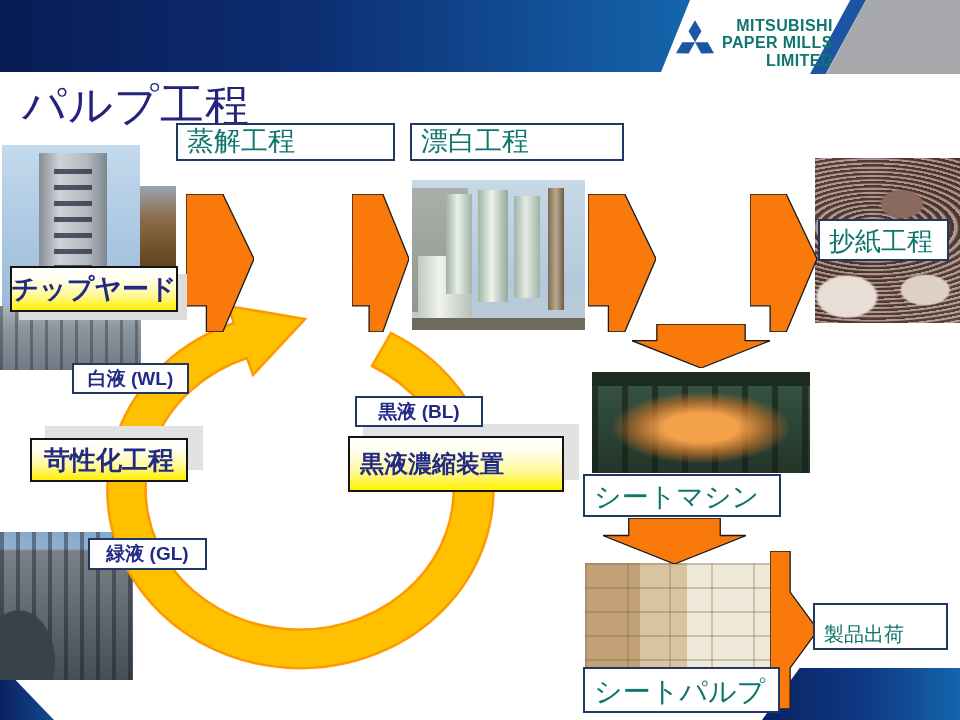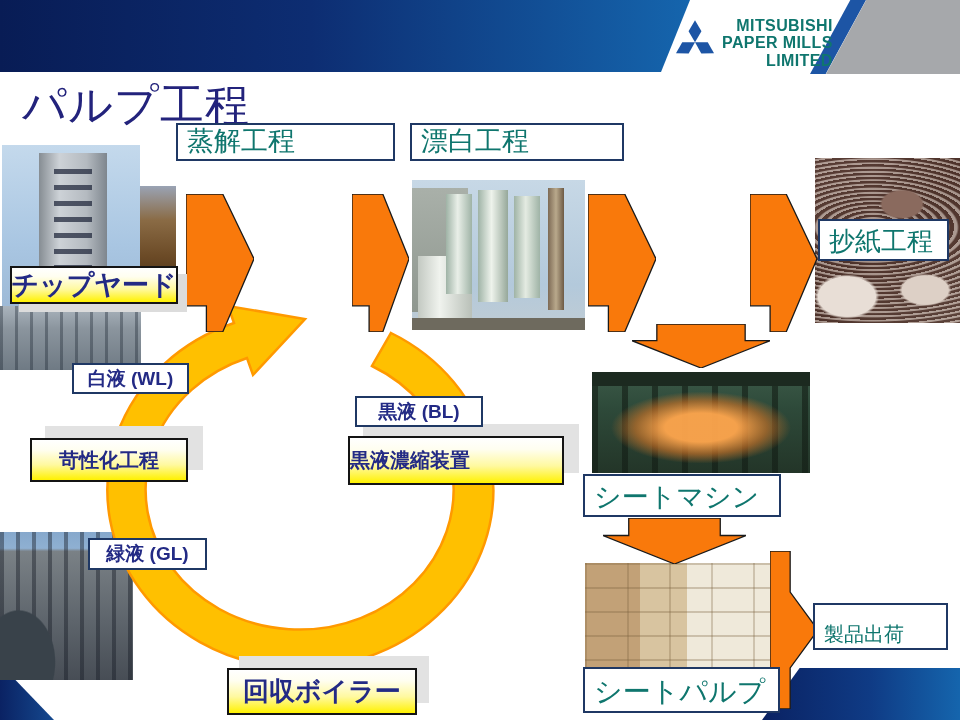--- a/index.html
+++ b/index.html
@@ -161,31 +161,28 @@
   <div class="whitebox" style="left:583px;top:474px;width:198px;height:43px;font-size:27px">
     <span>シートマシン</span>
   </div>
   <div class="whitebox" style="left:583px;top:667px;width:197px;height:46px;font-size:28px">
     <span>シートパルプ</span>
   </div>
   <div class="whitebox" style="left:813px;top:603px;width:135px;height:47px;font-size:20px">
     <span>製品出荷</span>
   </div>
 
-  <div class="yellowbox" style="left:10px;top:266px;width:168px;height:38px;font-size:27px;justify-content:center;box-shadow:9px 8px 0 #dcdcdc">
+  <div class="yellowbox" style="left:10px;top:266px;width:168px;height:46px;font-size:27px;justify-content:center;box-shadow:9px 8px 0 #dcdcdc">
     <span>チップヤード</span>
   </div>
-  <div class="yellowbox" style="left:30px;top:438px;width:158px;height:44px;font-size:20px;justify-content:center;box-shadow:15px -12px 0 #e2e2e2">
+  <div class="yellowbox" style="left:30px;top:438px;width:158px;height:44px;font-size:26px;justify-content:center;box-shadow:15px -12px 0 #e2e2e2">
     <span>苛性化工程</span>
   </div>
-  <div class="yellowbox" style="left:348px;top:436px;width:216px;height:49px;font-size:20px;padding-left:0;box-shadow:15px -12px 0 #e2e2e2">
+  <div class="yellowbox" style="left:348px;top:436px;width:216px;height:56px;font-size:24px;padding-left:10px;box-shadow:15px -12px 0 #e2e2e2">
     <span>黒液濃縮装置</span>
-  </div>
-  <div class="yellowbox" style="left:227px;top:668px;width:190px;height:47px;font-size:26px;padding-left:14px;box-shadow:12px -12px 0 #e2e2e2">
-    <span>回収ボイラー</span>
   </div>
 
   <div class="liquor" style="left:72px;top:363px;width:117px;height:31px">
     <span>白液 (WL)</span>
   </div>
   <div class="liquor" style="left:355px;top:396px;width:128px;height:31px">
     <span>黒液 (BL)</span>
   </div>
   <div class="liquor" style="left:88px;top:538px;width:119px;height:32px">
     <span>緑液 (GL)</span>

